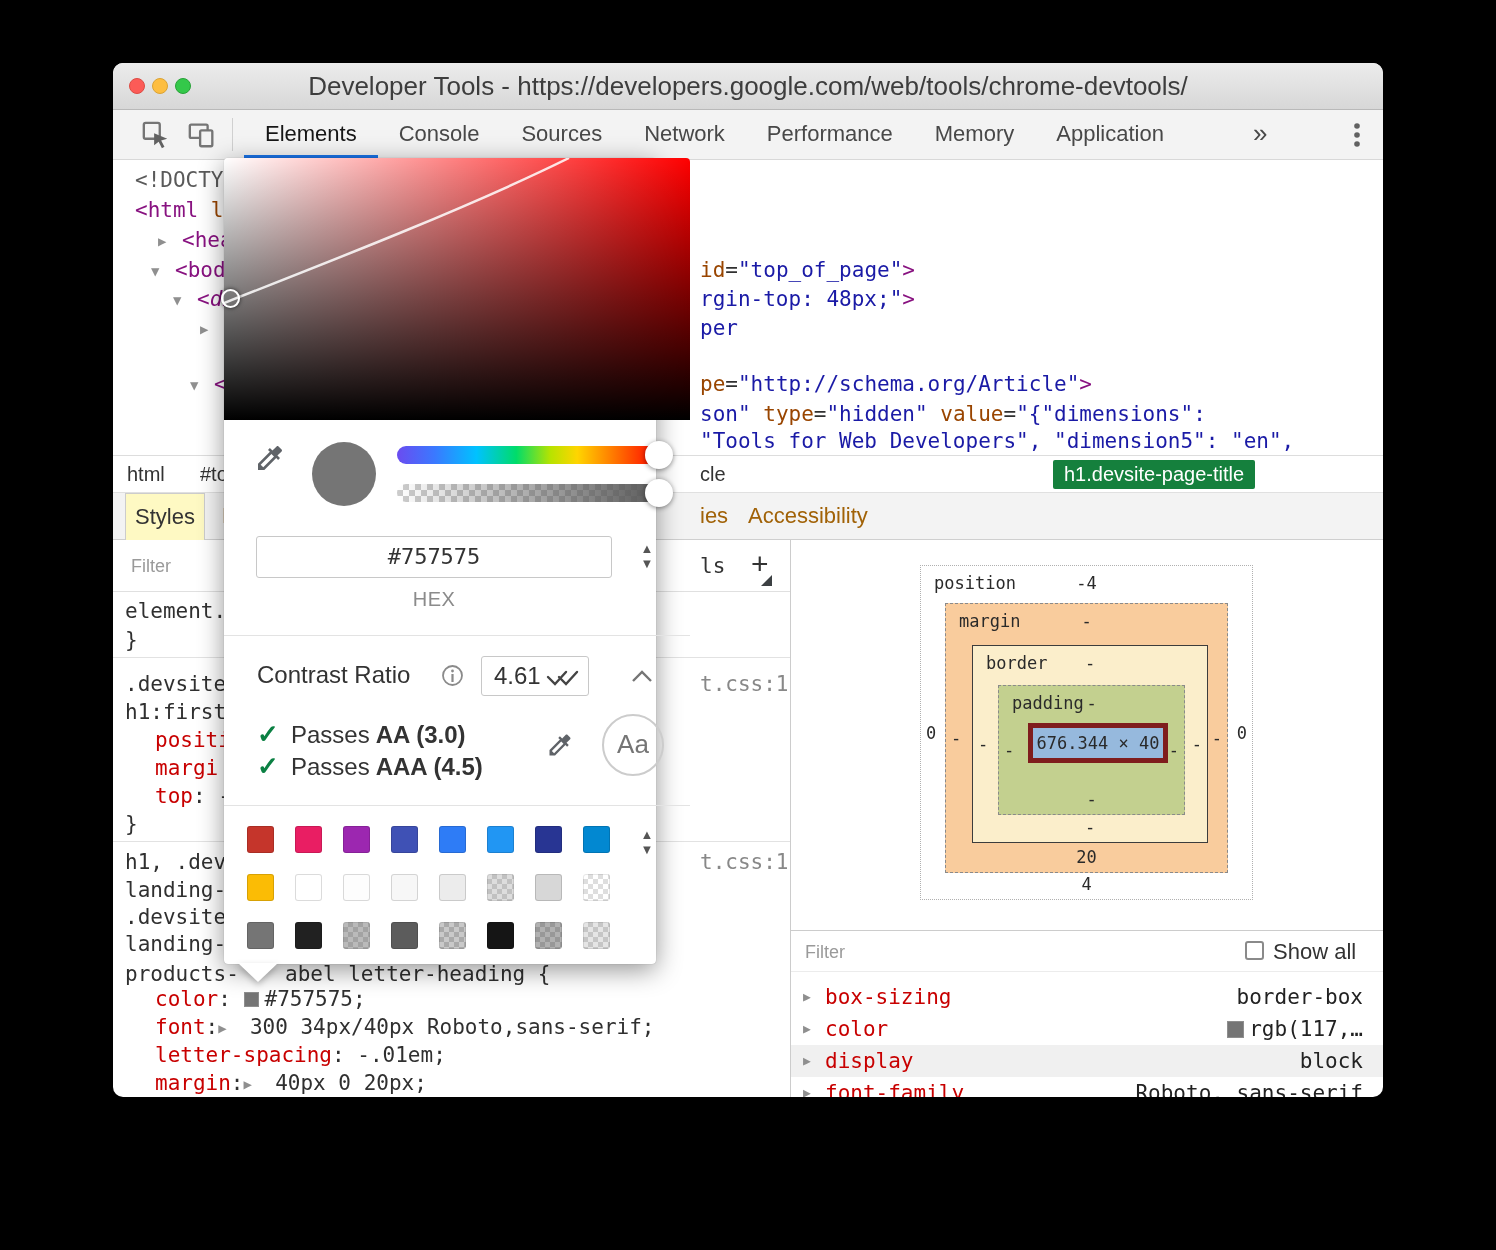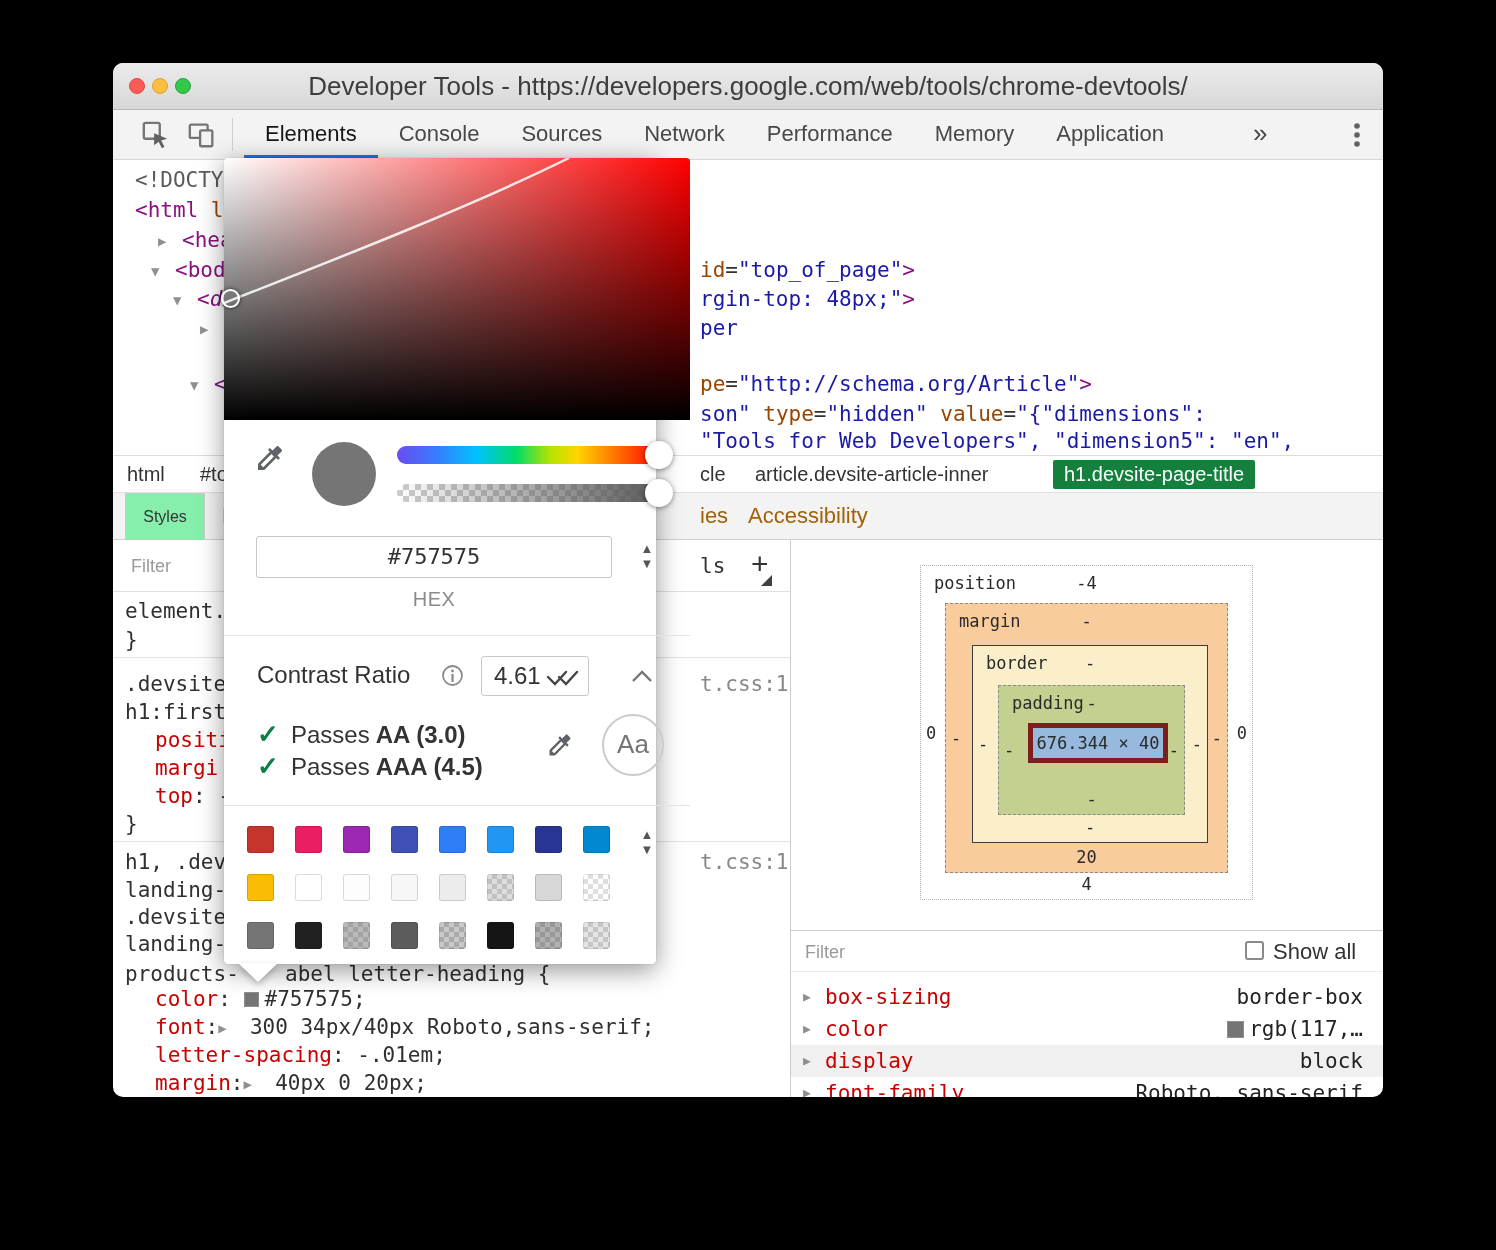--- a/index.html
+++ b/index.html
@@ -41,21 +41,21 @@
   .tok-swatch{display:inline-block;width:15px;height:15px;border:1px solid #8e8e8e;box-sizing:border-box;vertical-align:-1px;margin-right:6px;}
   .hline{position:absolute;height:1px;background:#e2e2e2;}
 
   
   .crumb-bar{position:absolute;left:0;top:392px;width:100%;height:37px;background:#fff;border-top:1px solid #ddd;box-sizing:border-box;}
   .crumb{position:absolute;top:0;line-height:36px;font-size:20px;color:#333;white-space:pre;}
   .crumb.selected{background:#15803d;color:#fff;height:29px;line-height:29px;top:4px;padding:0 11px;border-radius:2px;}
 
   
   .side-tabbar{position:absolute;left:0;top:429px;width:100%;height:48px;background:#f3f3f3;border-top:1px solid #e0e0e0;border-bottom:1px solid #cfcfcf;box-sizing:border-box;}
-  .side-tab-sel{position:absolute;left:12px;top:0;width:80px;height:47px;background:#86efac;border:1px solid #ccc;border-bottom:none;box-sizing:border-box;text-align:center;line-height:45px;font-size:16px;color:#333;}
+  .side-tab-sel{position:absolute;left:12px;top:0;width:80px;height:47px;background:#fef9c3;border:1px solid #ccc;border-bottom:none;box-sizing:border-box;text-align:center;line-height:45px;font-size:22px;color:#333;}
   .side-tab{position:absolute;top:0;line-height:46px;font-size:22px;color:#a16207;white-space:pre;}
 
   
   .styles-filter{position:absolute;left:0;top:477px;width:677px;height:52px;background:#fff;border-bottom:1px solid #e0e0e0;box-sizing:border-box;}
   .filter-ph{position:absolute;left:18px;top:0;line-height:52px;font-size:18px;color:#9a9a9a;}
   .cls-frag{position:absolute;left:587px;top:0;line-height:52px;font-family:"DejaVu Sans Mono",monospace;font-size:21px;color:#333;}
   .plus{position:absolute;left:638px;top:0;line-height:48px;font-size:30px;color:#333;}
   .corner-tri{position:absolute;left:648px;top:35px;width:0;height:0;border-bottom:11px solid #3c4043;border-left:11px solid transparent;}
 
   
@@ -183,21 +183,20 @@
       <div class="code-line" style="left: 587px; top: 307px;"><span class="tok-attr">pe</span><span class="tok-plain">=</span><span class="tok-val">"http://schema.org/Article"</span><span class="tok-tag">&gt;</span></div>
       <div class="code-line" style="left: 587px; top: 337px;"><span class="tok-val">son"</span><span class="tok-plain"> </span><span class="tok-attr">type</span><span class="tok-plain">=</span><span class="tok-val">"hidden"</span><span class="tok-plain"> </span><span class="tok-attr">value</span><span class="tok-plain">=</span><span class="tok-val">"{"dimensions":</span></div>
       <div class="code-line" style="left: 587px; top: 364px;"><span class="tok-val">"Tools for Web Developers", "dimension5": "en",</span></div>
     </div>
 
   <div class="crumb-bar">
       <div id="crumbs">
         <span class="crumb" style="left: 14px;">html</span>
         <span class="crumb" style="left: 87px;">#to</span>
         <span class="crumb" style="left: 587px;">cle</span>
-        <span class="crumb" style="left: 642px;">article.devsite-article-inner</span>
         <span class="crumb selected" style="left: 940px;">h1.devsite-page-title</span>
       </div>
     </div>
 
   <div class="side-tabbar">
       <div id="sidebar-tabs">
         <div class="side-tab-sel">Styles</div>
         <div class="side-tab" style="left: 109px;">E</div>
         <div class="side-tab" style="left: 587px;">ies</div>
         <div class="side-tab" style="left: 635px;">Accessibility</div>

